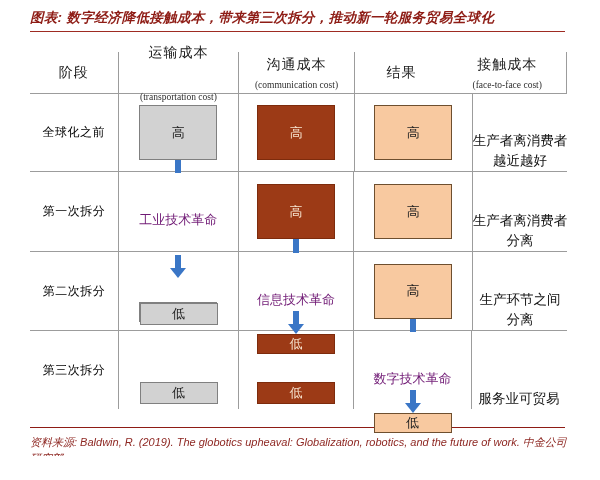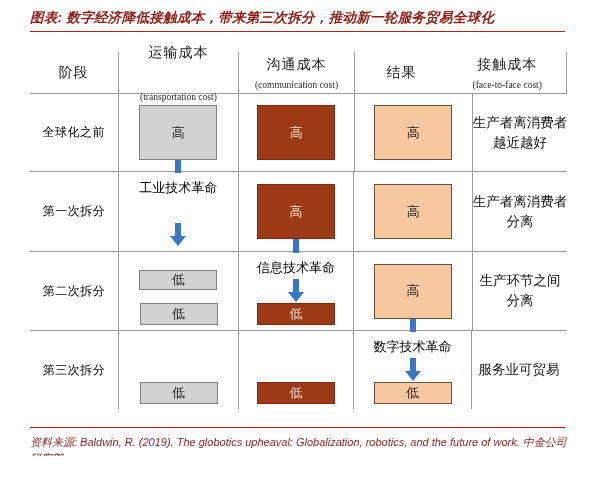--- a/index.html
+++ b/index.html
@@ -36,38 +36,38 @@
   .c-comm { width:115px; }
   .c-face { width:118px; }
   .c-result { width:94px; }
   .hdrcell { justify-content:center;font-family:Liberation Serif, serif; }
   .hdr-cn { font-size:14px; color:#1a1a1a; letter-spacing:1px; white-space:nowrap; }
   .hdr-en { font-size:9.5px; color:#2e2e2e; margin-top:6px; white-space:nowrap; }
   .stage-label { font-size:12px; color:#000000; letter-spacing:0.5px; white-space:nowrap; }
   .center-cell { justify-content:center; }
   .bottom-cell { justify-content:flex-end; padding-bottom:5px; box-sizing:border-box; }
   .arrow-cell { justify-content:flex-start; padding-top:8px; box-sizing:border-box; }
-  .result-cell { justify-content:center; }
+  .result-cell { justify-content:flex-end; }
   .result-line { font-size:13.5px; line-height:20px; color:#111; white-space:nowrap; text-align:center; }
   
   .box {
     box-sizing:border-box; width:78px; display:flex; align-items:center; justify-content:center;
     font-size:13px; position:relative; z-index:1; letter-spacing:0;
   }
   .box.tall { height:55px; }
   .box.short { height:22px; }
   .box.gray    { background:#d2d2d2; border:1px solid #808080; color:#222; }
   .box.darkred { background:#9c3a16; border:1px solid #7d2b0c; color:#f6e3cf; }
   .box.orange  { background:#f8c9a0; border:1px solid #6e4f2f; color:#222; }
   
   .stub {
     position:absolute; left:50%; margin-left:-3px; width:6px; height:16px;
     bottom:-2px; background:#3a76c6; z-index:0;
   }
-  .arrow-label { font-size:13px; line-height:16px; color:#000000; white-space:nowrap; }
+  .arrow-label { font-size:13px; line-height:16px; color:#701a75; white-space:nowrap;margin-top:32px; }
   .arrow { margin-top:3px; display:flex; flex-direction:column; align-items:center; }
   .arrow .shaft { width:6px; height:13px; background:#3a76c6; }
   .arrow .head {
     width:0; height:0; border-left:8px solid transparent;
     border-right:8px solid transparent; border-top:10px solid #3a76c6;
   }
   .arrow-cell .box { margin-top:auto; margin-bottom:5px; }
   
   .src-rule {
     position:absolute; left:30px; top:427px; width:535px; height:0;

